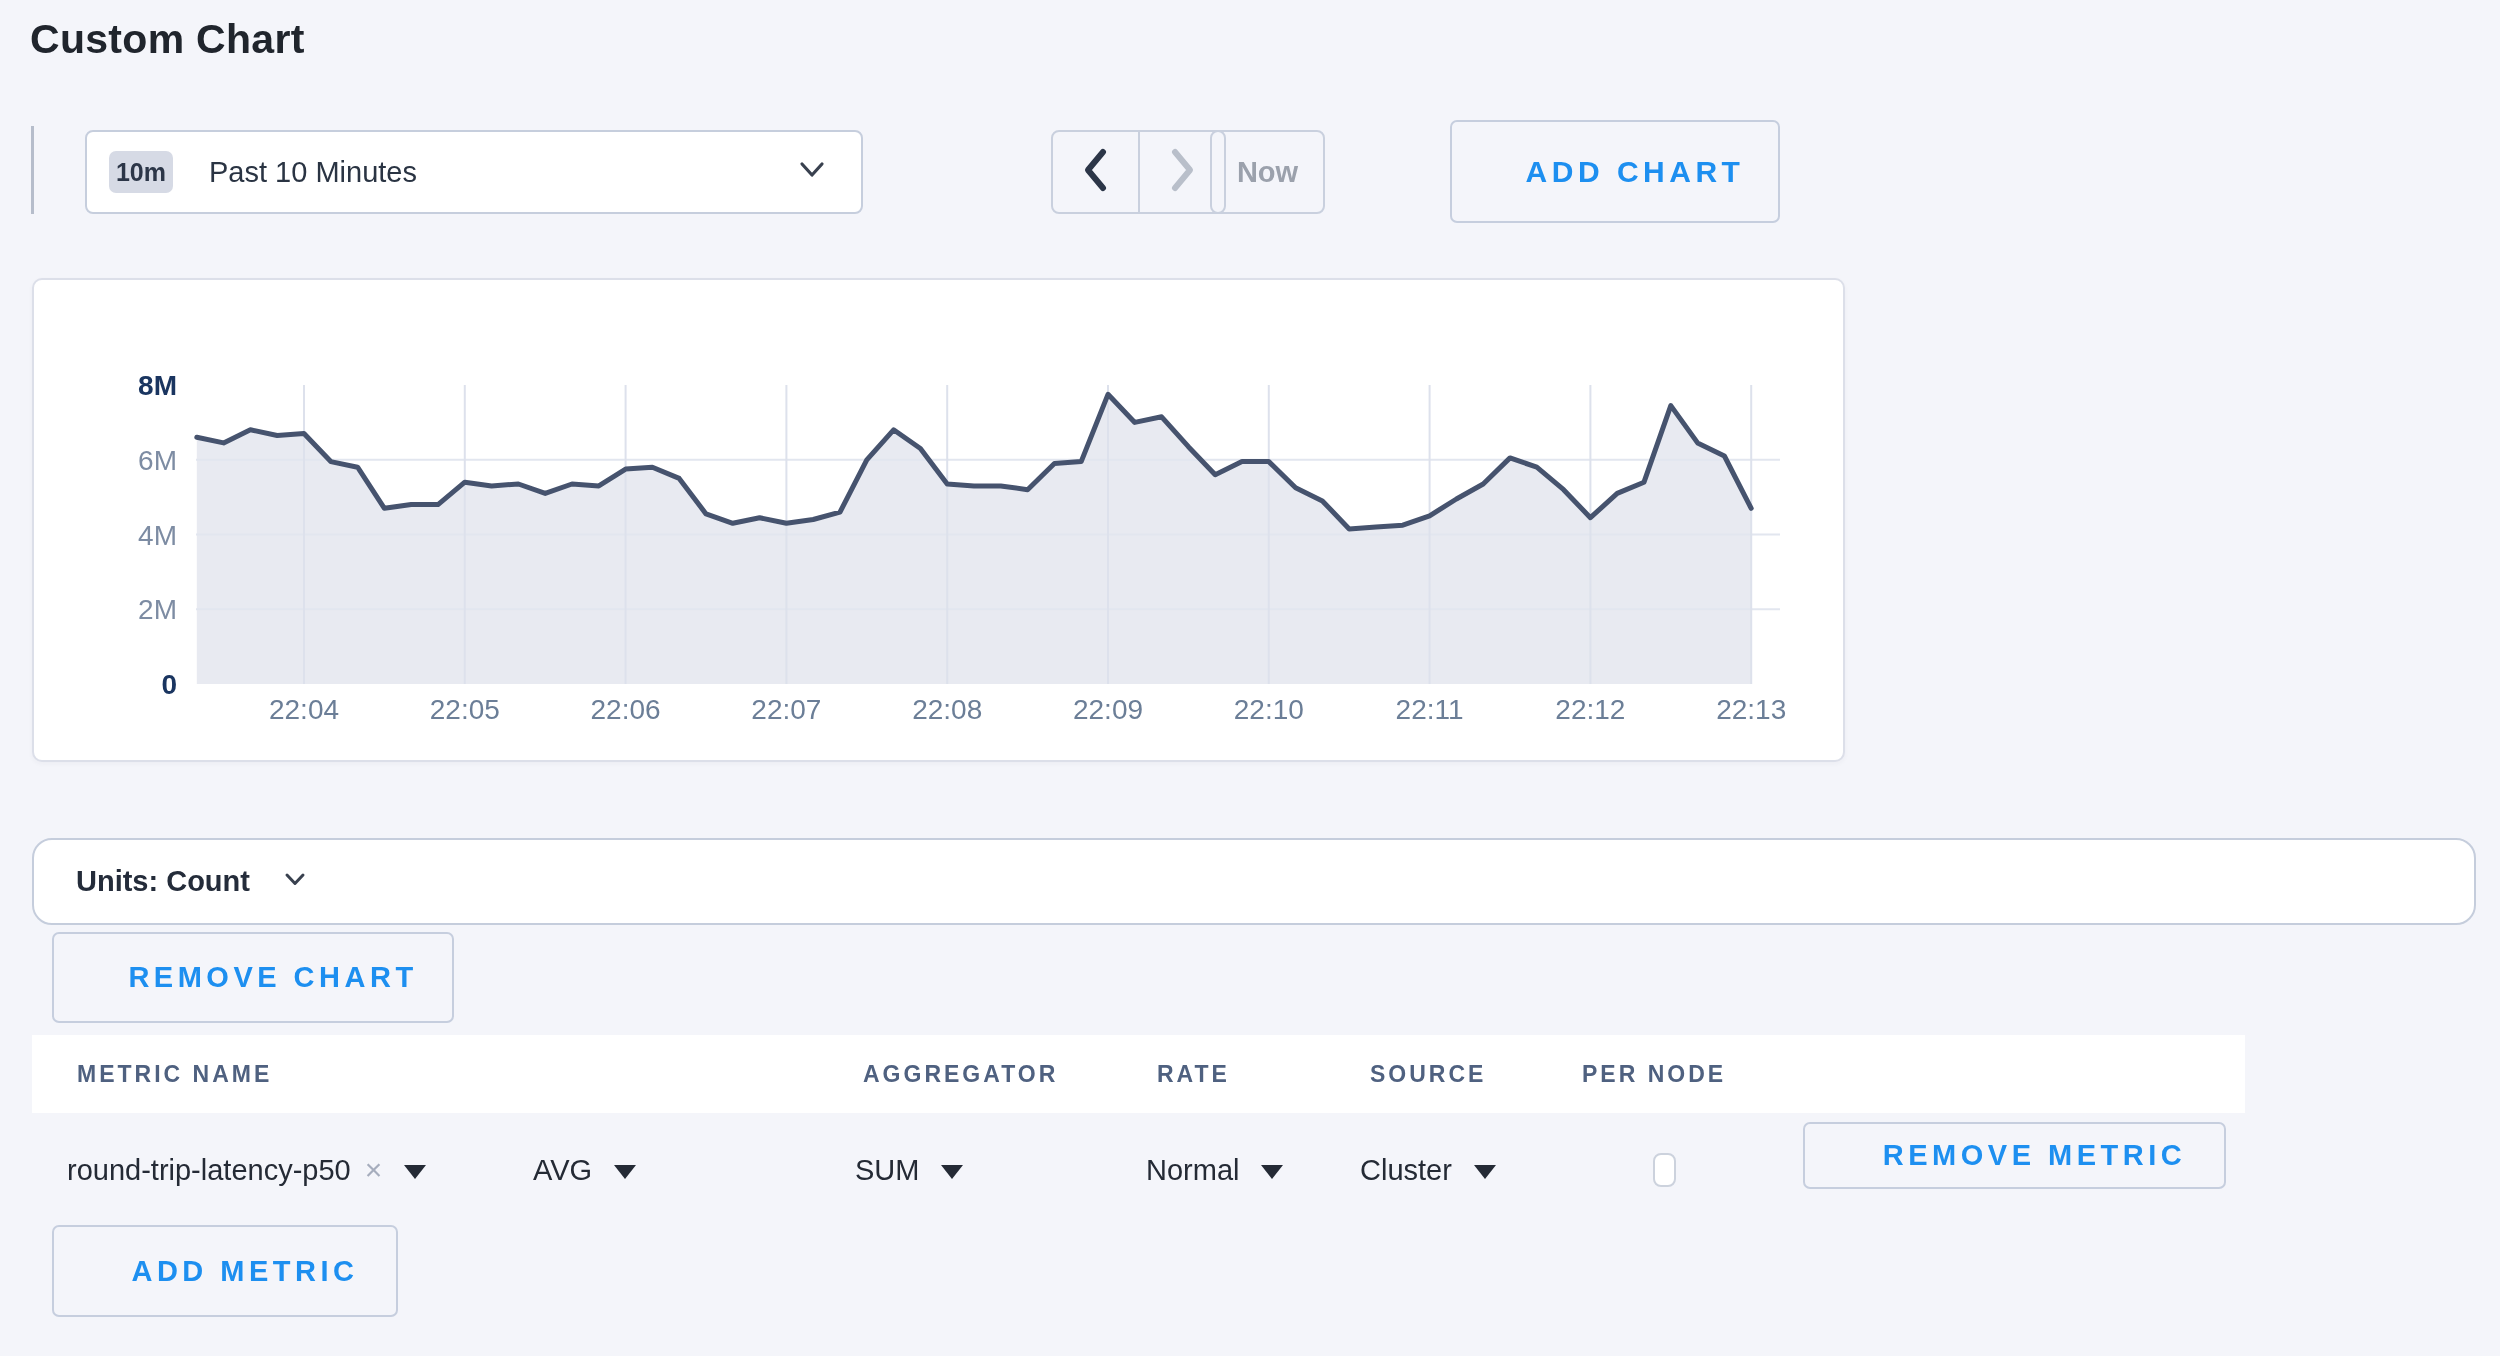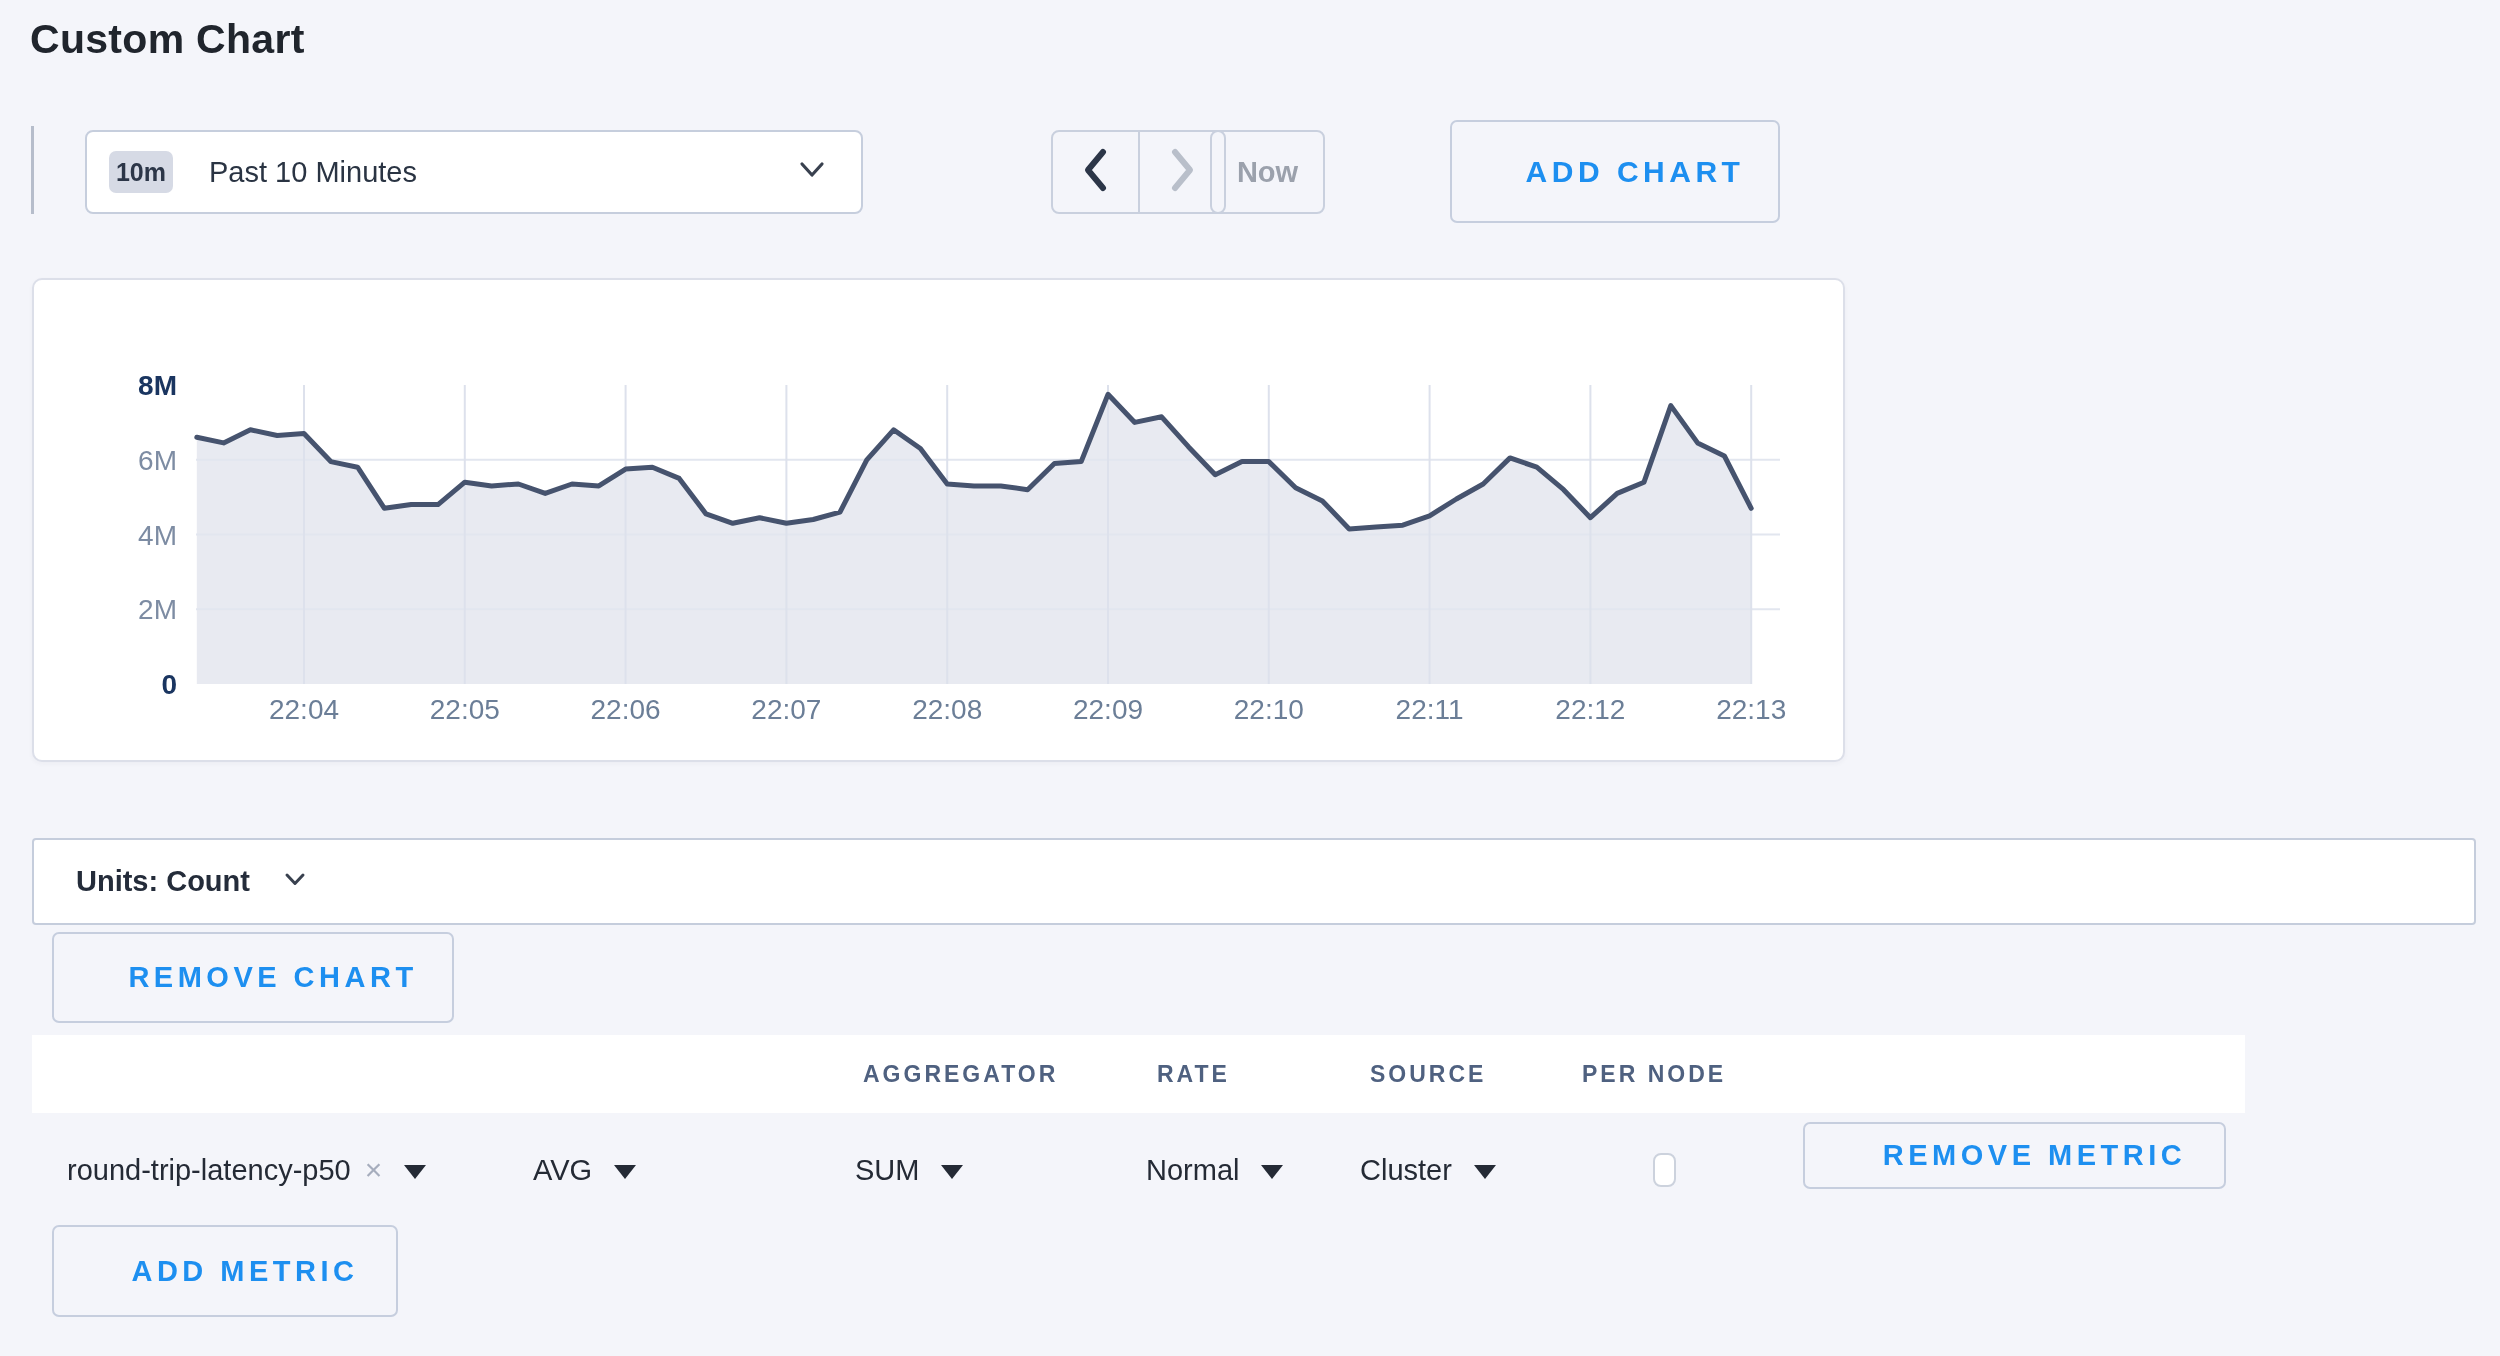--- a/index.html
+++ b/index.html
@@ -58,21 +58,21 @@
   .chart-card{
     left:32px;top:278px;width:1813px;height:484px;background:#fff;
     border:2px solid #dcdfe9;border-radius:10px;box-sizing:border-box;
     box-shadow:0 2px 5px rgba(40,50,80,.04);
   }
   .chart-card svg{display:block;}
 
   
   .units-bar{
     left:32px;top:838px;width:2444px;height:87px;background:#fff;
-    border:2px solid #c5cddc;border-radius:4px;box-sizing:border-box;
+    border:2px solid #c5cddc;border-radius:20px;box-sizing:border-box;
     display:flex;align-items:center;cursor:pointer;
   }
   .units-label{margin-left:42px;font-size:29px;font-weight:700;color:#242c3a;}
   .units-bar .chev{margin-left:34px;}
 
   
   .table-head{left:32px;top:1035px;width:2213px;height:78px;background:#fff;}
   .th{
     position:absolute;top:0;height:78px;line-height:78px;
     font-size:23px;font-weight:700;letter-spacing:3px;color:#4f6180;white-space:nowrap;
@@ -169,20 +169,21 @@
   <span class="chev">
     <svg width="22" height="15" viewBox="0 0 22 15">
         <polyline points="3,3 11,11.5 19,3" fill="none" stroke="#39414f" stroke-width="3" stroke-linecap="round" stroke-linejoin="round"></polyline>
       </svg>
   </span>
 </div>
 
 <div class="abs btn-outline btn-remove-chart">REMOVE CHART</div>
 
 <div class="abs table-head">
+  <span class="th" style="left:45px">METRIC NAME</span>
   <span class="th" style="left:831px">AGGREGATOR</span>
   <span class="th" style="left:1125px">RATE</span>
   <span class="th" style="left:1338px">SOURCE</span>
   <span class="th" style="left:1550px">PER NODE</span>
 </div>
 
 <div class="metric-row-item" style="left:67px">
   <span class="row-text">round-trip-latency-p50</span>
   <span class="x-icon">×</span>
   <span class="caret"></span>

